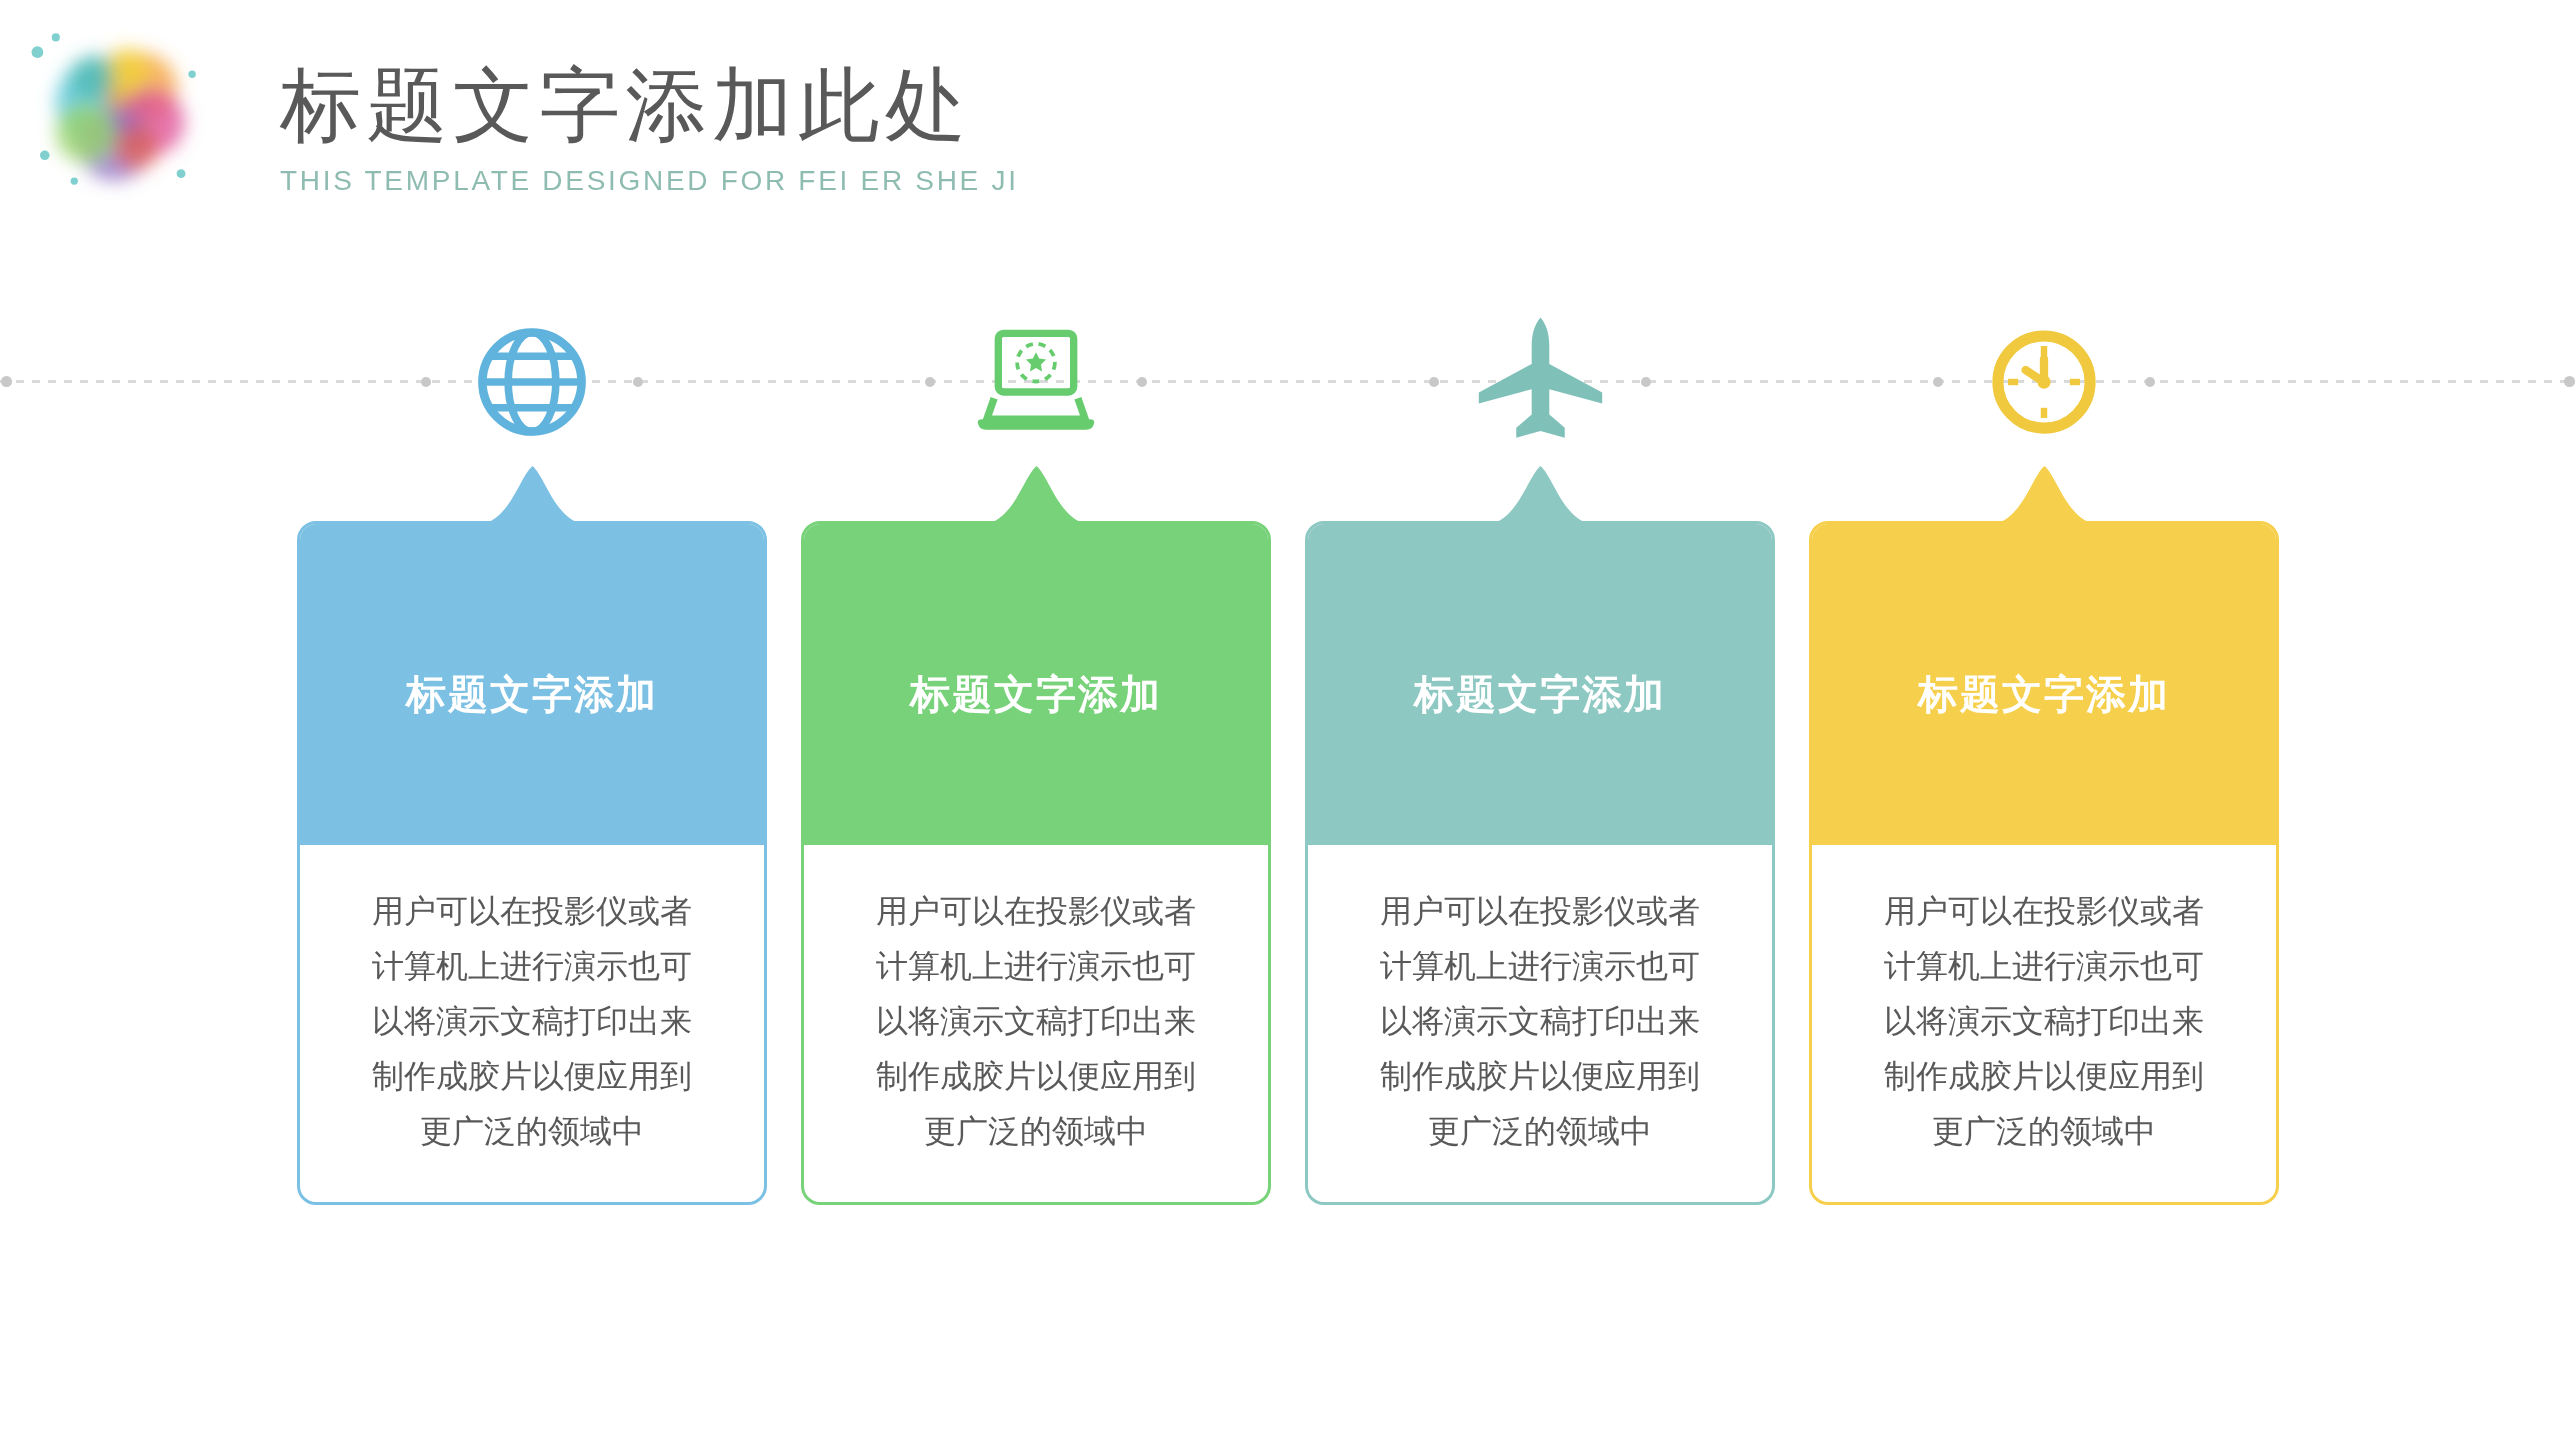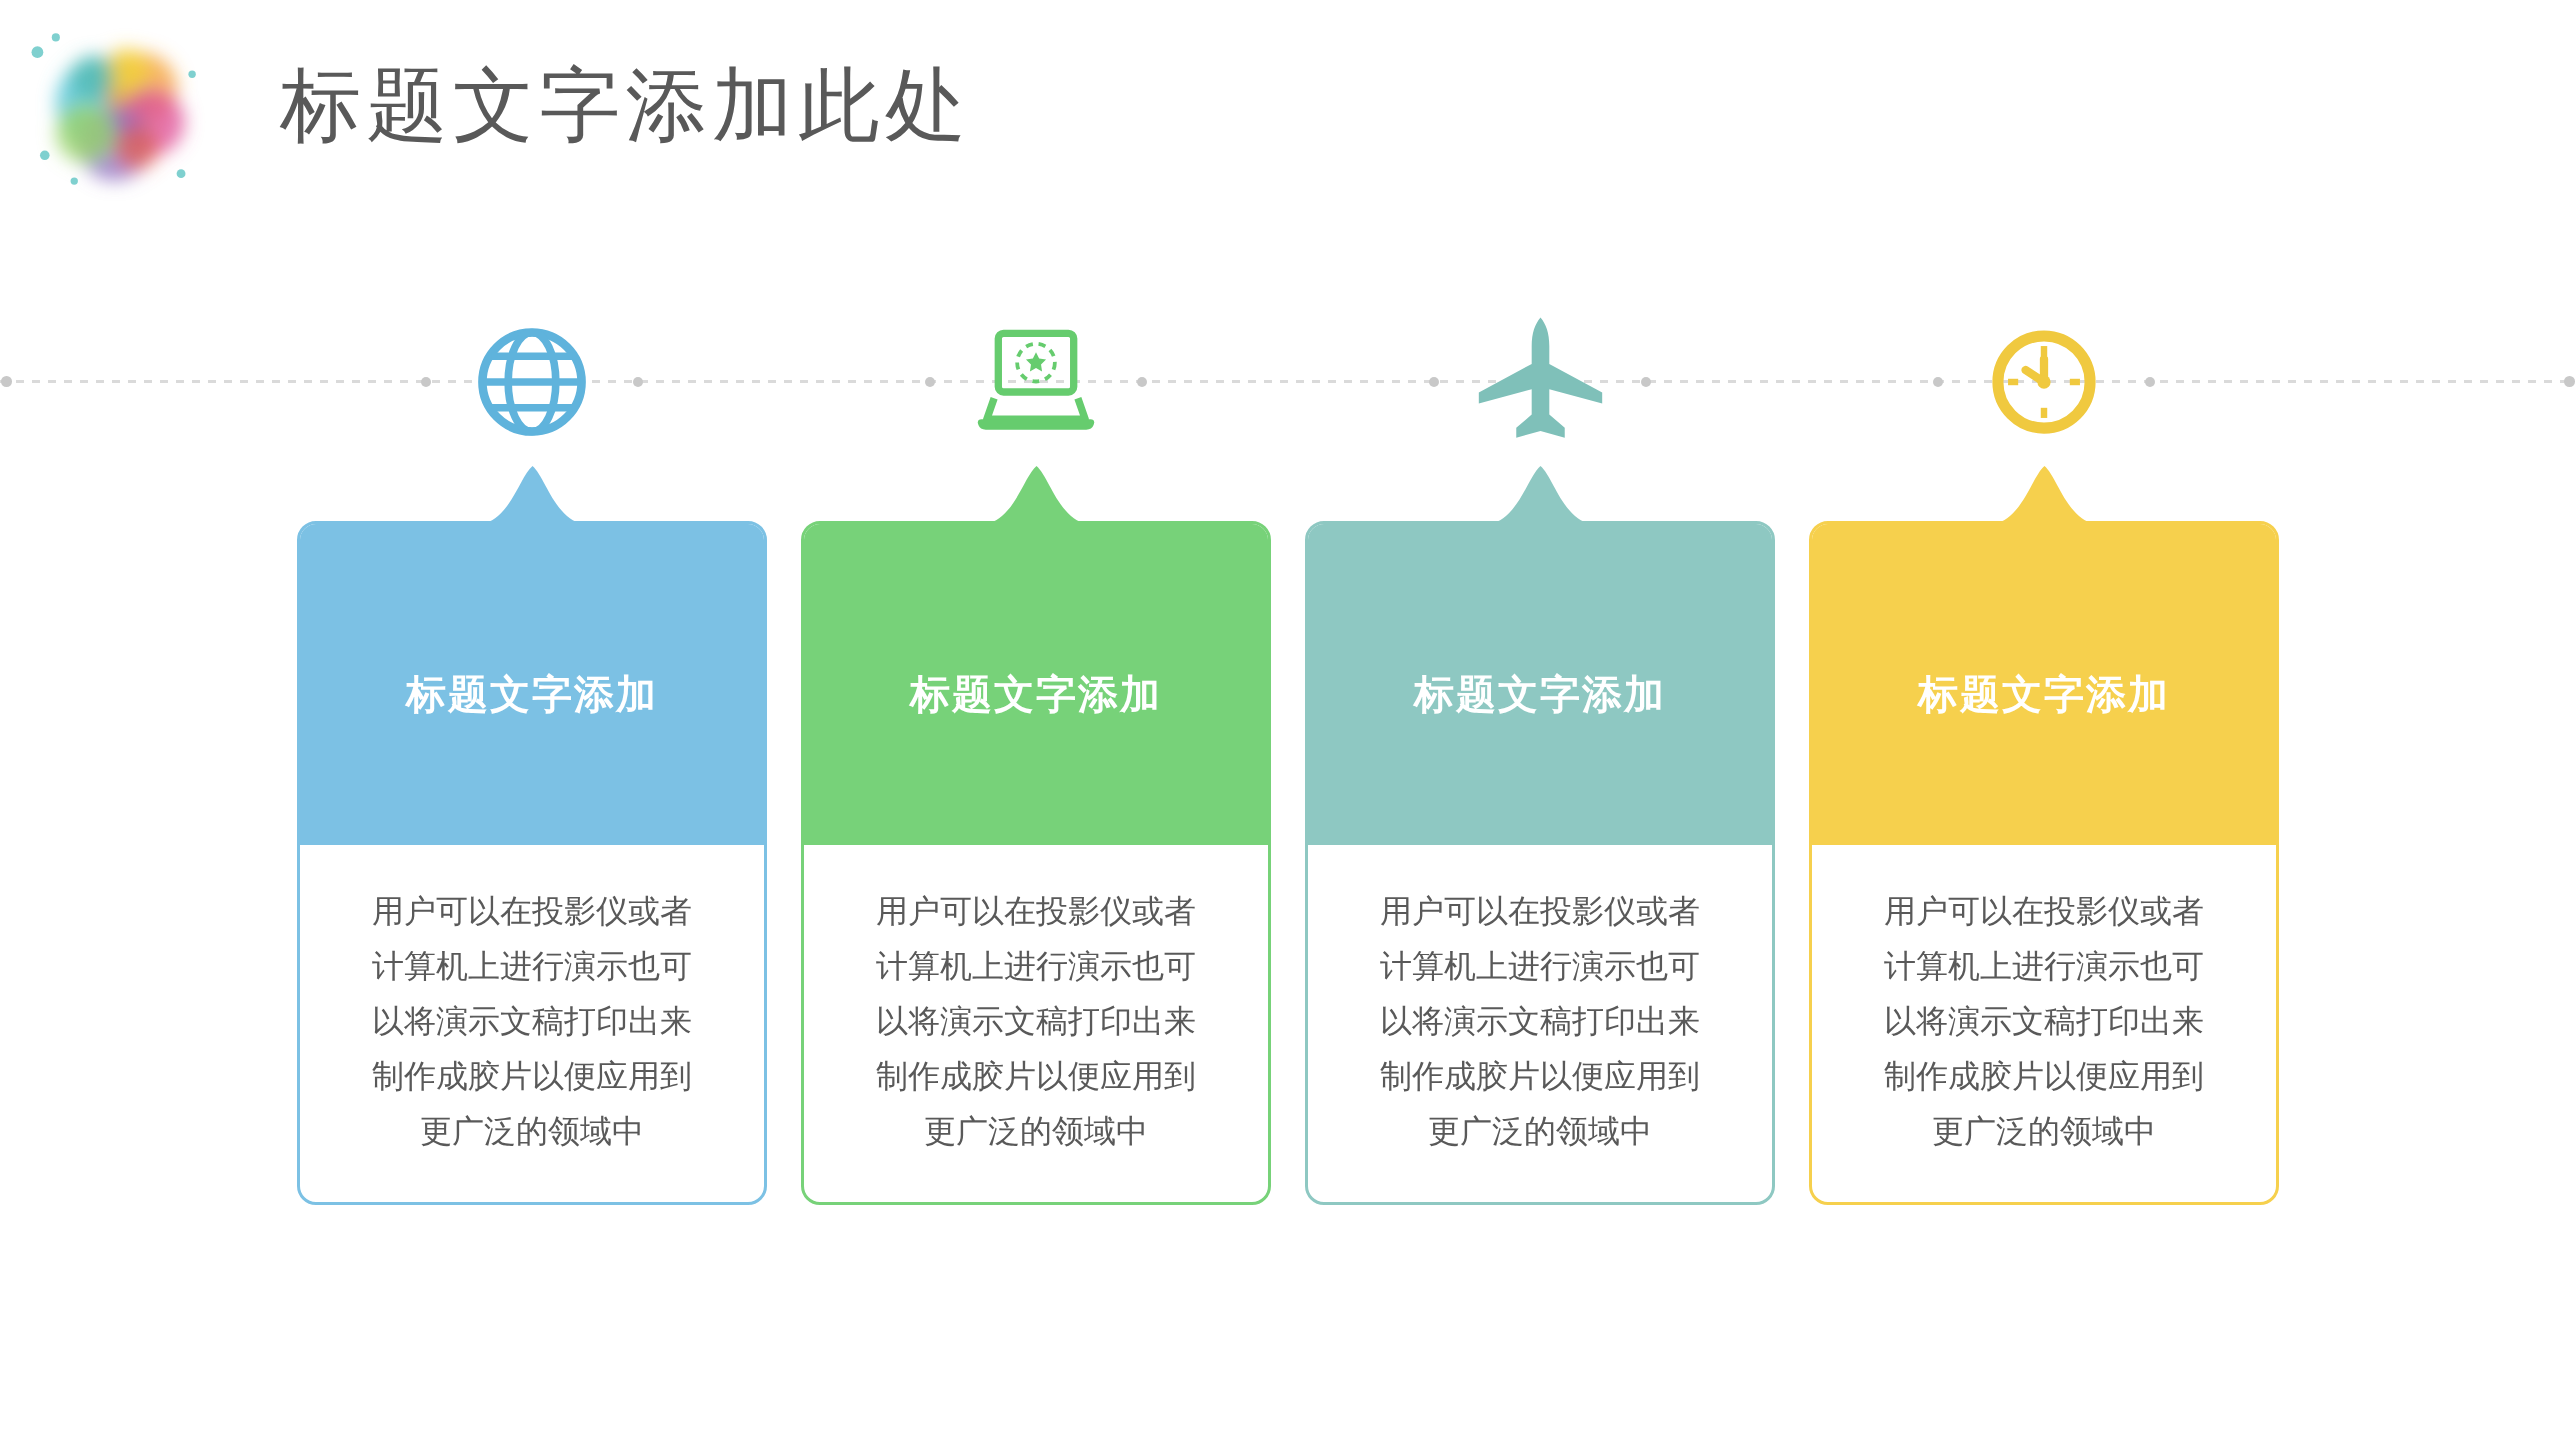--- a/index.html
+++ b/index.html
@@ -88,20 +88,21 @@
       <circle cx="10" cy="18" r="3.2"></circle>
       <circle cx="20" cy="10" r="2.2"></circle>
       <circle cx="14" cy="74" r="2.6"></circle>
       <circle cx="30" cy="88" r="2.0"></circle>
       <circle cx="88" cy="84" r="2.4"></circle>
       <circle cx="94" cy="30" r="2.0"></circle>
     </g>
   </svg>
   <div class="titles">
     <div class="page-title">标题文字添加此处</div>
+    <div class="page-subtitle">THIS TEMPLATE DESIGNED FOR FEI ER SHE JI</div>
   </div>
 </div>
 
 <div class="timeline-line">
   <span class="edge-dot left"></span>
   <span class="edge-dot right"></span>
 </div>
 
 <div class="columns">
 

